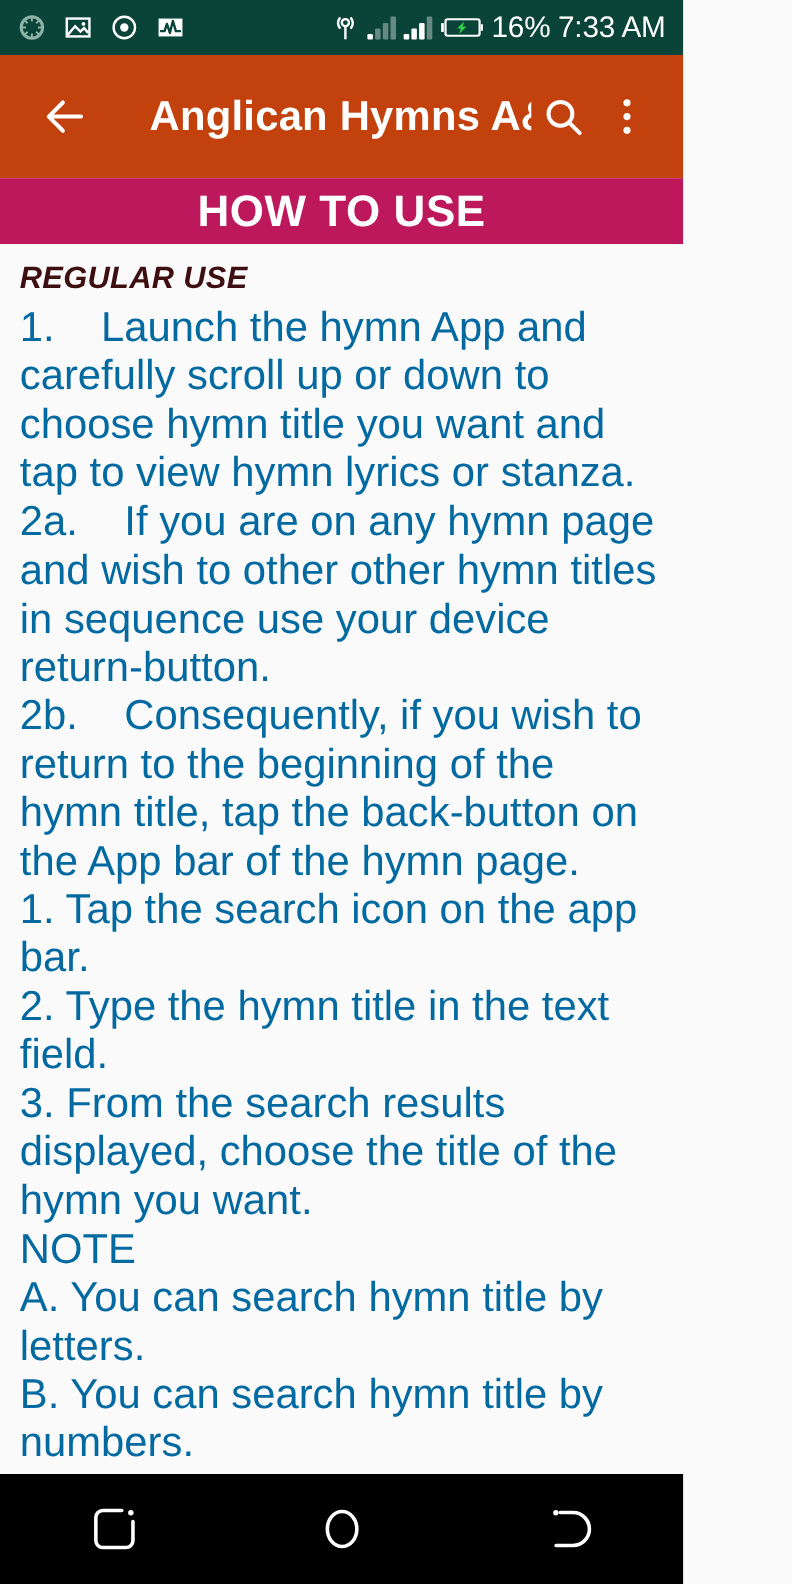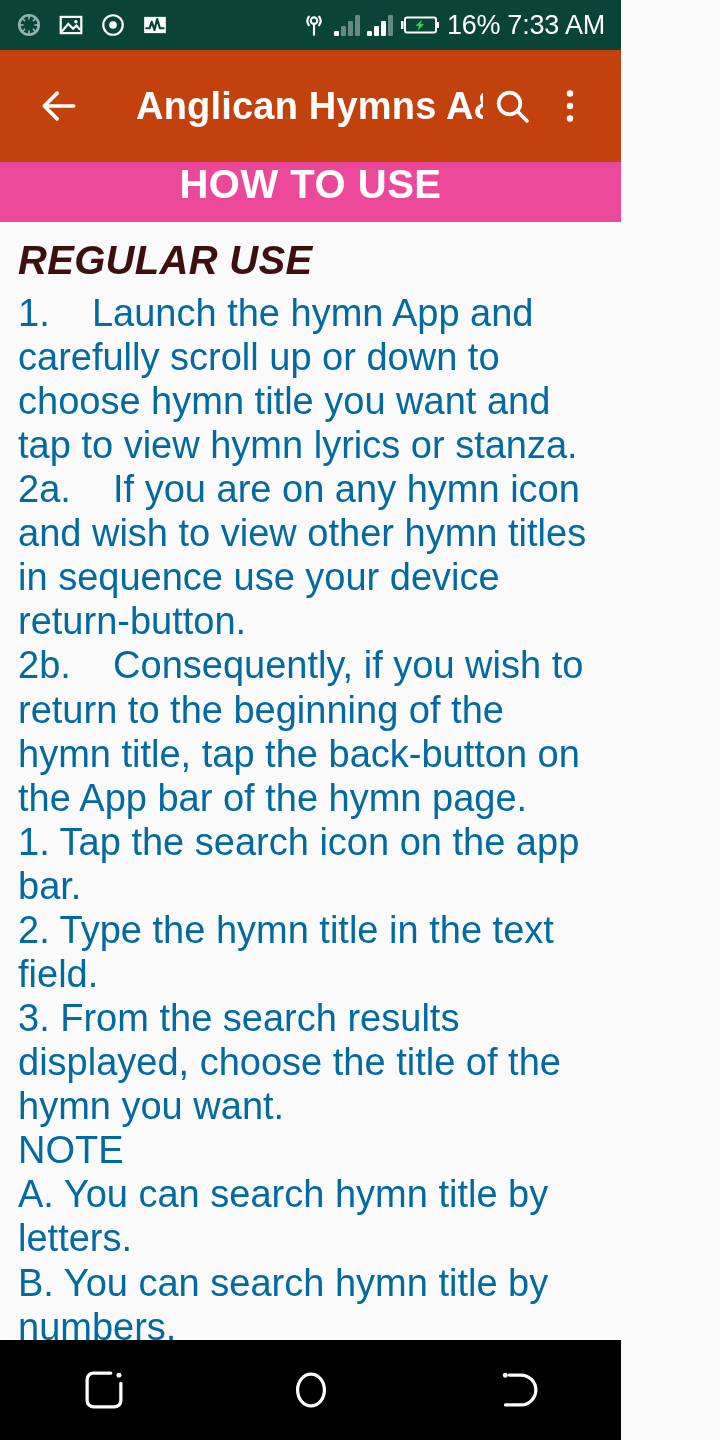--- a/index.html
+++ b/index.html
@@ -101,22 +101,23 @@
     height: 58px;
     display: inline-flex;
     align-items: center;
     justify-content: center;
     flex: 0 0 auto;
   }
 
   
   .section-banner {
     height: 60px;
-    background: #ec4899;
-    display: flex;
+    background: #be185d;
+    display: flex;
+    align-items: center;
     justify-content: center;
     flex: 0 0 auto;
   }
   .section-banner span {
     color: #ffffff;
     font-family: "Liberation Sans Narrow", "Liberation Sans", sans-serif;
     font-size: 40px;
     font-weight: bold;
     letter-spacing: 0.5px;
   }
@@ -125,21 +126,21 @@
   .content {
     flex: 1 1 auto;
     background: #fafafa;
     padding: 14px 18px 0 18px;
     box-sizing: border-box;
     overflow: hidden;
   }
   .heading {
     color: #3d0f10;
     font-family: "Liberation Sans Narrow", "Liberation Sans", sans-serif;
-    font-size: 40px;
+    font-size: 28px;
     font-weight: bold;
     font-style: italic;
     line-height: 1.22;
     margin: 0 0 6px 0;
     letter-spacing: 0.3px;
   }
   .heading.second {
     margin-top: 22px;
   }
   .para {
@@ -269,21 +270,21 @@
     </span>
   </div>
 
   <div class="section-banner">
     <span>HOW TO USE</span>
   </div>
 
   <div class="content">
     <h2 class="heading">REGULAR USE</h2>
     <p class="para block-1">1.    Launch the hymn App and carefully scroll up or down to choose hymn title you want and tap to view hymn lyrics or stanza.</p>
-    <p class="para block-2">2a.    If you are on any hymn icon and wish to view other hymn titles in sequence use your device return-button.</p>
+    <p class="para block-2">2a.    If you are on any hymn page and wish to other other hymn titles in sequence use your device return-button.</p>
     <p class="para block-2">2b.    Consequently, if you wish to return to the beginning of the hymn title, tap the back-button on the App bar of the hymn page.</p>
     <p class="para">1. Tap the search icon on the app bar.
 2. Type the hymn title in the text field.
 3. From the search results displayed, choose the title of the hymn you want.
 NOTE
 A. You can search hymn title by letters.
 B. You can search hymn title by numbers.</p>
   </div>
 
   <div class="nav-bar">

